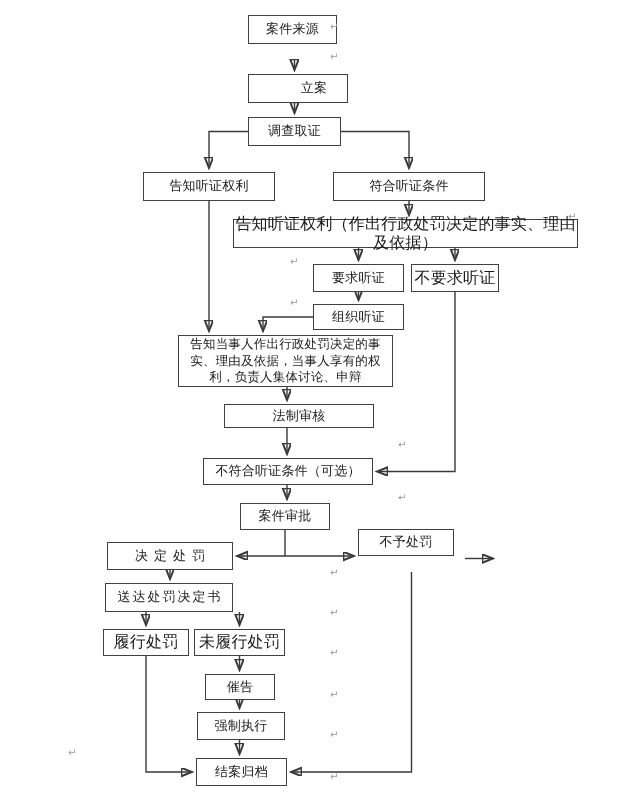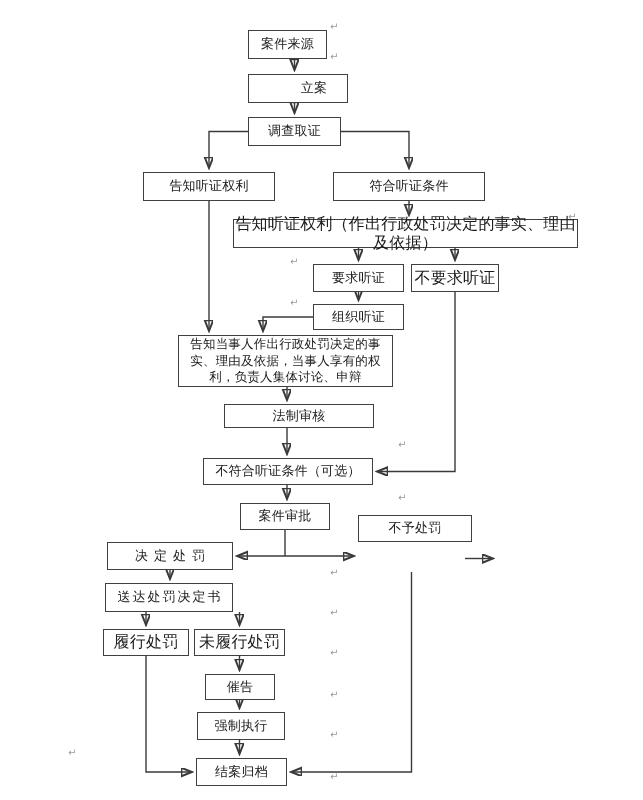--- a/index.html
+++ b/index.html
@@ -121,21 +121,21 @@
 
     <path d="M239.5,700 L239.5,708" marker-end="url(#arrow)"></path>
 
     <path d="M239.5,740 L239.5,754" marker-end="url(#arrow)"></path>
 
     <path d="M146,656 L146,772 L192,772" marker-end="url(#arrow)"></path>
 
     <path d="M411.5,572 L411.5,772 L291,772" marker-end="url(#arrow)"></path>
   </svg>
 
-  <div class="node" style="left:248px;top:30px;width:79px;height:29px;">案件来源</div>
+  <div class="node" style="left:248px;top:15px;width:89px;height:29px;">案件来源</div>
 
   <div class="node" style="left:248px;top:74px;width:100px;height:29px;padding-left:32px;">立案</div>
 
   <div class="node" style="left:248px;top:117px;width:93px;height:29px;">调查取证</div>
 
   <div class="node" style="left:143px;top:172px;width:132px;height:29px;">告知听证权利</div>
 
   <div class="node" style="left:333px;top:172px;width:152px;height:29px;">符合听证条件</div>
 
   <div class="node small" style="left:233px;top:219px;width:345px;height:29px;">告知听证权利（作出行政处罚决定的事实、理由及依据）</div>
@@ -149,21 +149,21 @@
   <div class="node multiline" style="left:178px;top:335px;width:215px;height:52px;">告知当事人作出行政处罚决定的事实、理由及依据，当事人享有的权利，负责人集体讨论、申辩</div>
 
   <div class="node" style="left:224px;top:404px;width:150px;height:24px;">法制审核</div>
 
   <div class="node" style="left:203px;top:458px;width:170px;height:27px;">不符合听证条件（可选）</div>
 
   <div class="node" style="left:240px;top:503px;width:90px;height:27px;">案件审批</div>
 
   <div class="node wide-space" style="left:107px;top:542px;width:126px;height:28px;">决定处罚</div>
 
-  <div class="node" style="left:358px;top:515px;width:114px;height:27px;">不予处罚</div>
+  <div class="node" style="left:358px;top:529px;width:96px;height:27px;">不予处罚</div>
 
 
   <div class="node" style="left:105px;top:583px;width:128px;height:29px;letter-spacing:2px;text-indent:2px;">送达处罚决定书</div>
 
   <div class="node small" style="left:103px;top:629px;width:86px;height:27px;">履行处罚</div>
 
   <div class="node small" style="left:194px;top:629px;width:91px;height:27px;">未履行处罚</div>
 
   <div class="node" style="left:205px;top:674px;width:70px;height:26px;">催告</div>
 

